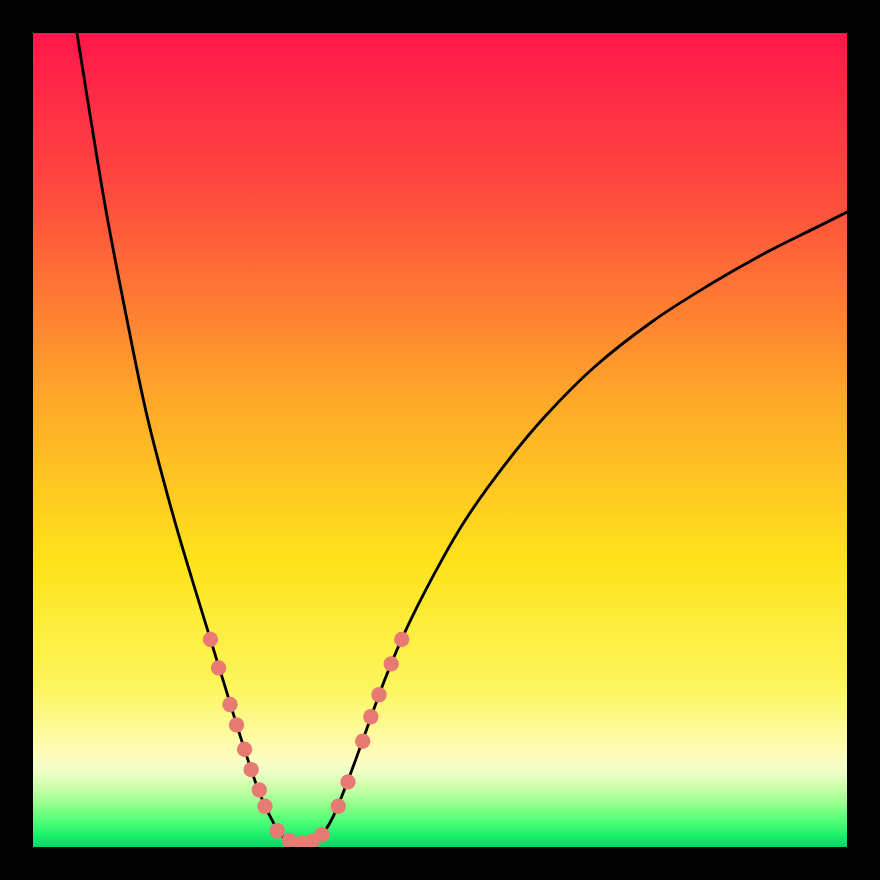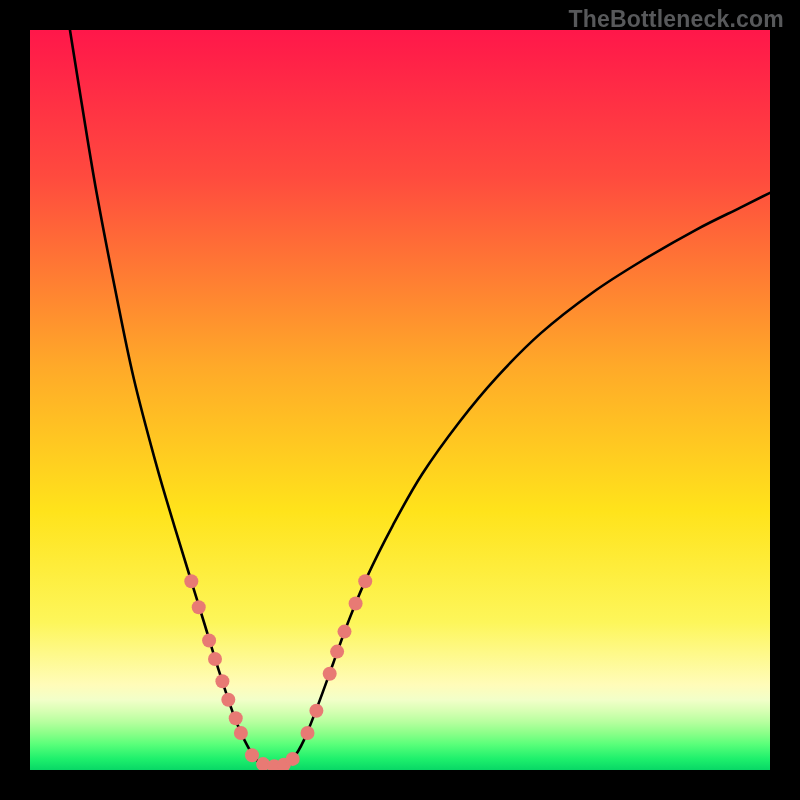--- a/index.html
+++ b/index.html
@@ -45,21 +45,20 @@
     left: 0;
     top: 0;
     width: 740px;
     height: 740px;
   }
 </style>
 </head>
 <body>
 
 <div class="chart-container">
-  <div class="watermark">TheBottleneck.com</div>
   <div class="plot-area">
     <svg class="gradient-bg" viewBox="0 0 740 740" preserveAspectRatio="none">
       <defs>
         <linearGradient id="bg-grad" x1="0" y1="0" x2="0" y2="1">
             <stop offset="0.00%" stop-color="#ff174a"></stop>
             <stop offset="20.00%" stop-color="#ff4b3e"></stop>
             <stop offset="45.00%" stop-color="#ffa829"></stop>
             <stop offset="65.00%" stop-color="#ffe31b"></stop>
             <stop offset="80.00%" stop-color="#fdf65a"></stop>
             <stop offset="88.50%" stop-color="#fffcb9"></stop>

